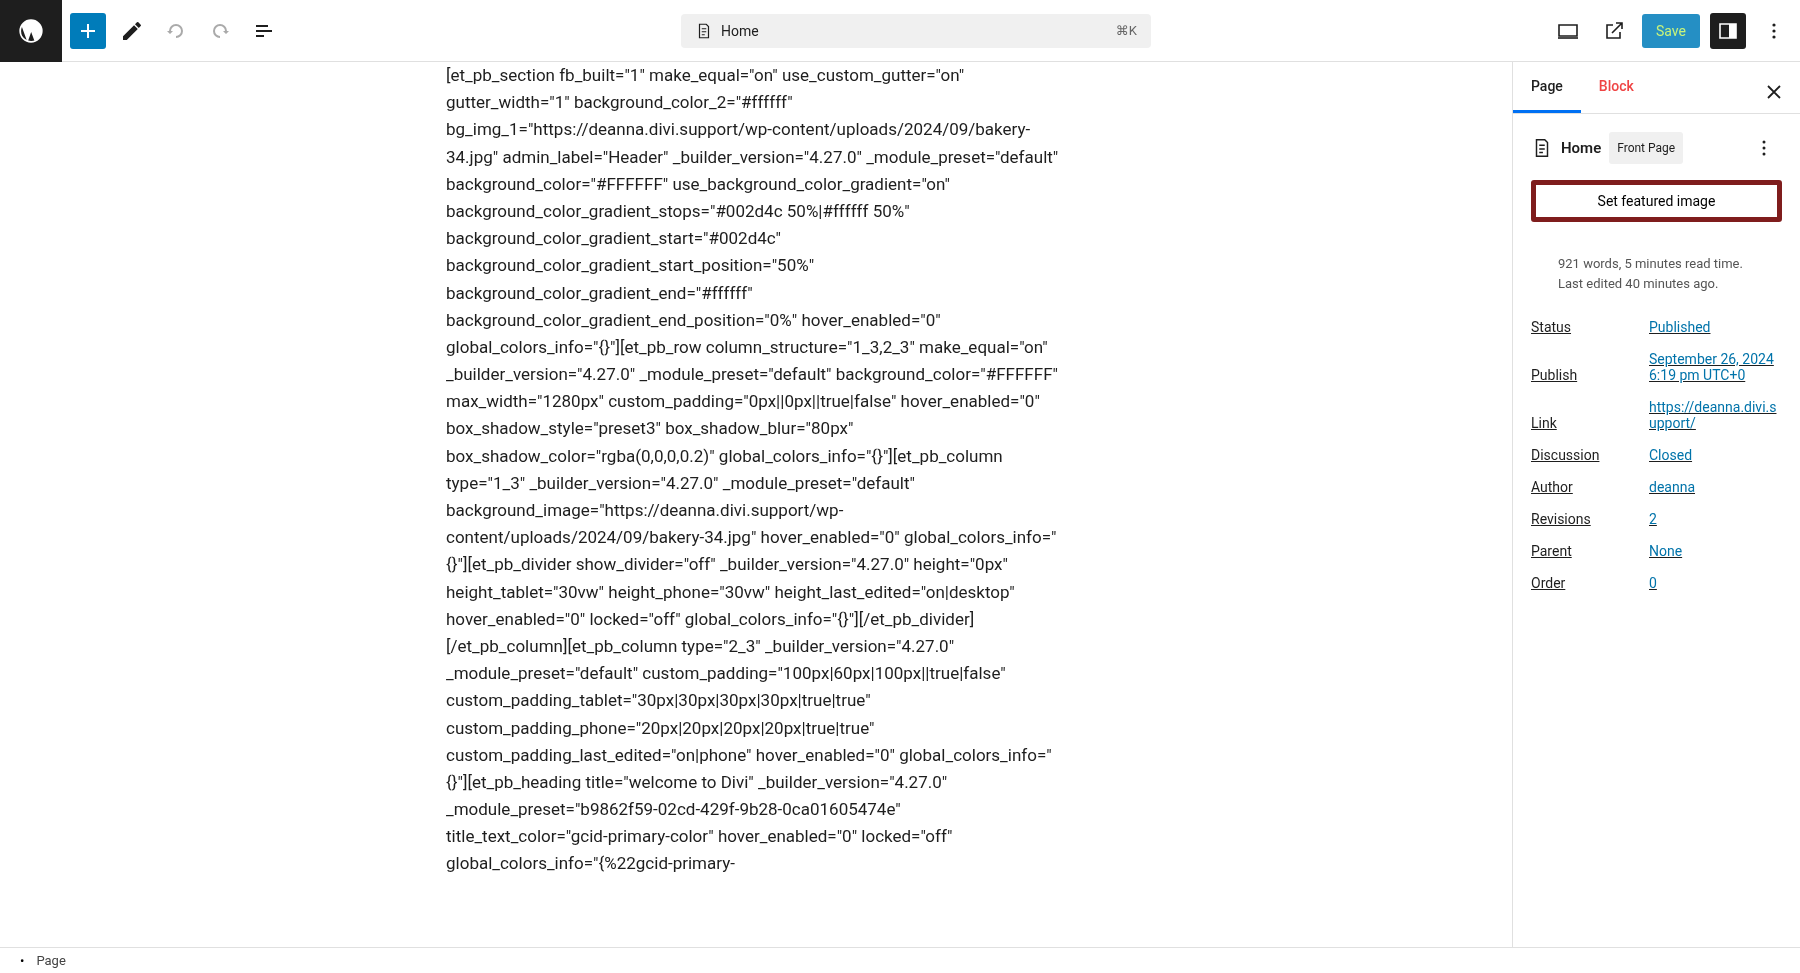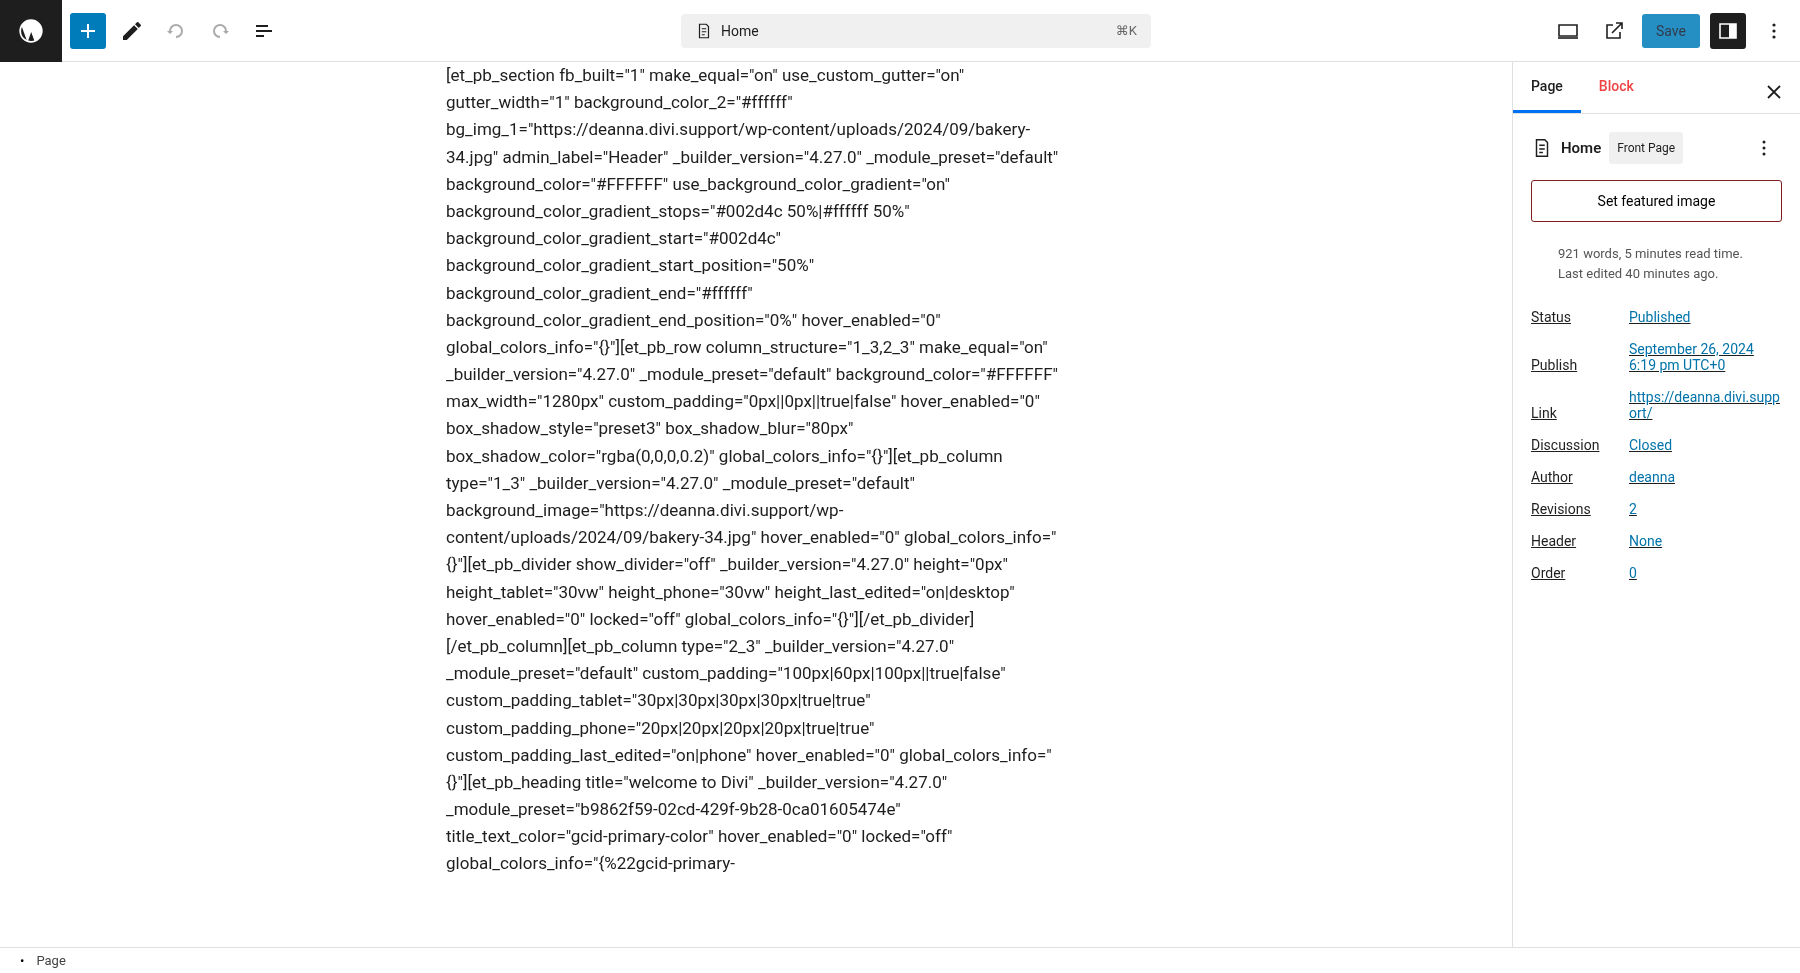--- a/index.html
+++ b/index.html
@@ -15,44 +15,44 @@
 .icon-btn.disabled svg { fill:#aaa; }
 .icon-btn.dark { background:#1e1e1e; }
 .icon-btn.dark svg { fill:#fff; }
 
 .cmd-center { flex:1; display:flex; justify-content:center; }
 .cmd-btn { min-width:470px; height:34px; background:#f0f0f0; border:none; border-radius:4px; display:flex; align-items:center; justify-content:space-between; padding:0 14px; font-size:14px; color:#1e1e1e; cursor:pointer; }
 .cmd-btn .cmd-left { display:flex; align-items:center; gap:8px; }
 .cmd-btn .shortcut { color:#666; font-size:13px; }
 
 .top-right { display:flex; align-items:center; gap:10px; }
-.save-btn { height:34px; padding:0 14px; background:#007cba; color:#0f172a; border:none; border-radius:3px; font-size:14px; cursor:pointer; opacity:.85; }
+.save-btn { height:34px; padding:0 14px; background:#007cba; color:#bef264; border:none; border-radius:3px; font-size:14px; cursor:pointer; opacity:.85; }
 
 .main { display:flex; height:calc(100% - 62px - 26px); }
 .editor { flex:1; overflow:auto; display:flex; justify-content:center; }
 .content { max-width:660px; padding:0 20px; font-size:17px; line-height:1.6; color:#1e1e1e; word-break:break-word; white-space:pre-wrap; }
 
 .sidebar { width:288px; border-left:1px solid #e0e0e0; display:flex; flex-direction:column; }
 .tabs { display:flex; border-bottom:1px solid #e0e0e0; position:relative; }
 .tab { padding:16px 18px; font-size:14px; font-weight:500; color:#ef4444; cursor:pointer; border-bottom:3px solid transparent; }
 .tab.active { color:#1e1e1e; border-bottom-color:#0070f3; }
 .close-sidebar { position:absolute; right:8px; top:12px; }
 
 .sb-body { padding:16px 18px; overflow:auto; flex:1; }
 .sb-header { display:flex; align-items:center; gap:8px; margin-bottom:14px; position:relative; }
 .sb-header .title { font-size:15px; font-weight:600; }
 .badge { background:#f0f0f0; font-size:12px; padding:9px 8px; border-radius:3px; }
 .sb-more { margin-left:auto; }
 
-.featured-btn { width:100%; height:42px; border:1px solid #7f1d1d; background:#fff; border-radius:3px; font-size:14px; cursor:pointer; margin-bottom:22px; }
+.featured-btn { width:100%; height:42px; border:5px solid #7f1d1d; background:#fff; border-radius:3px; font-size:14px; cursor:pointer; margin-bottom:32px; }
 .meta-text { font-size:13px; color:#555; line-height:1.5; margin-bottom:18px;margin-left:27px; }
 
 .prop-row { display:flex; align-items:flex-end; padding:8px 0; font-size:14px;text-decoration:underline; }
 .prop-row .label { width:98px; color:#1e1e1e; }
-.prop-row .value { flex:1; color:#0073aa; cursor:pointer; word-break:break-word; }
+.prop-row .value { flex:1; color:#0073aa; cursor:pointer; word-break:break-word;margin-left:20px; }
 
 .footer { height:26px; border-top:1px solid #e0e0e0; display:flex; align-items:center; padding-left:20px; font-size:13px; color:#444; }
 .footer-bullet { margin-right:12px; color:#000; }
 </style>
 </head>
 <body>
 
 <div class="topbar">
   <div class="wp-logo">
     <svg viewBox="0 0 24 24">
@@ -185,21 +185,21 @@
       </div>
       <div class="prop-row">
         <div class="label">Author</div>
         <div class="value">deanna</div>
       </div>
       <div class="prop-row">
         <div class="label">Revisions</div>
         <div class="value">2</div>
       </div>
       <div class="prop-row">
-        <div class="label">Header</div>
+        <div class="label">Parent</div>
         <div class="value">None</div>
       </div>
       <div class="prop-row">
         <div class="label">Order</div>
         <div class="value">0</div>
       </div>
     </div>
   </aside>
 </div>
 

